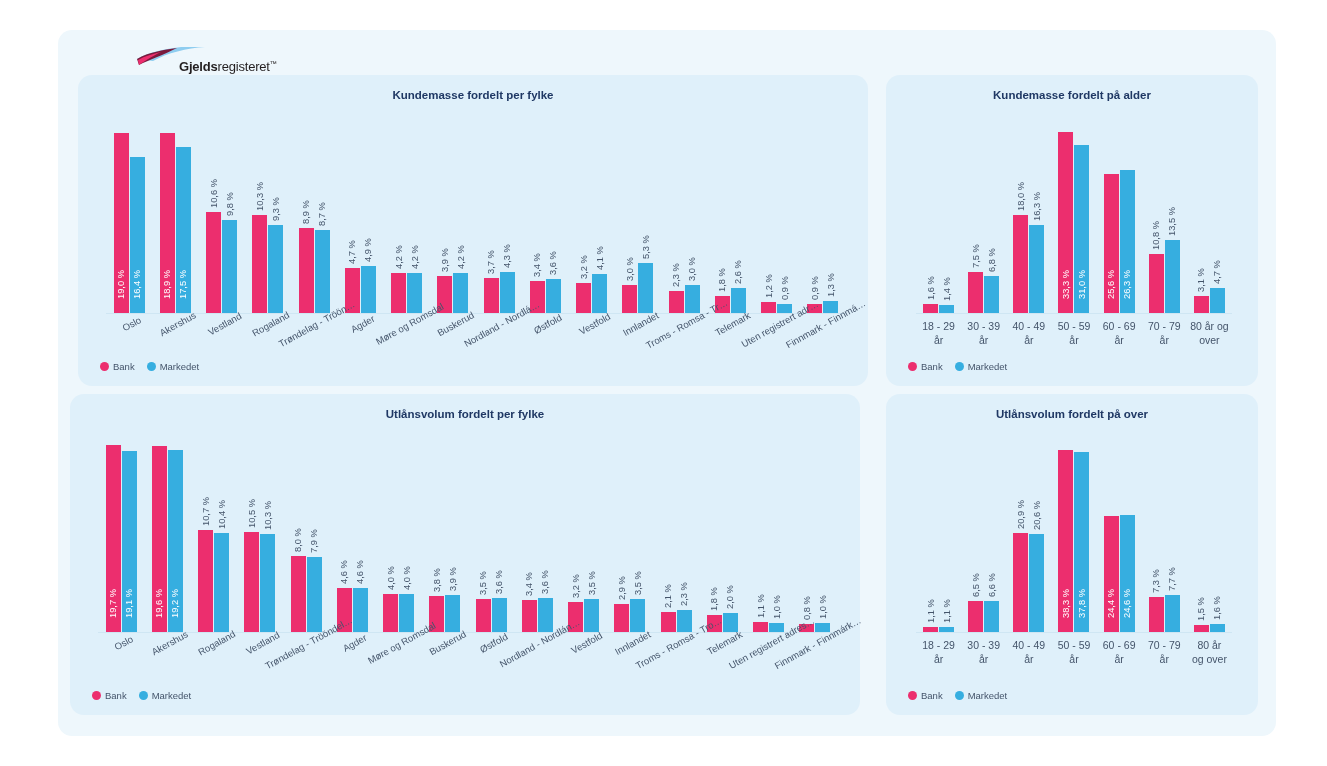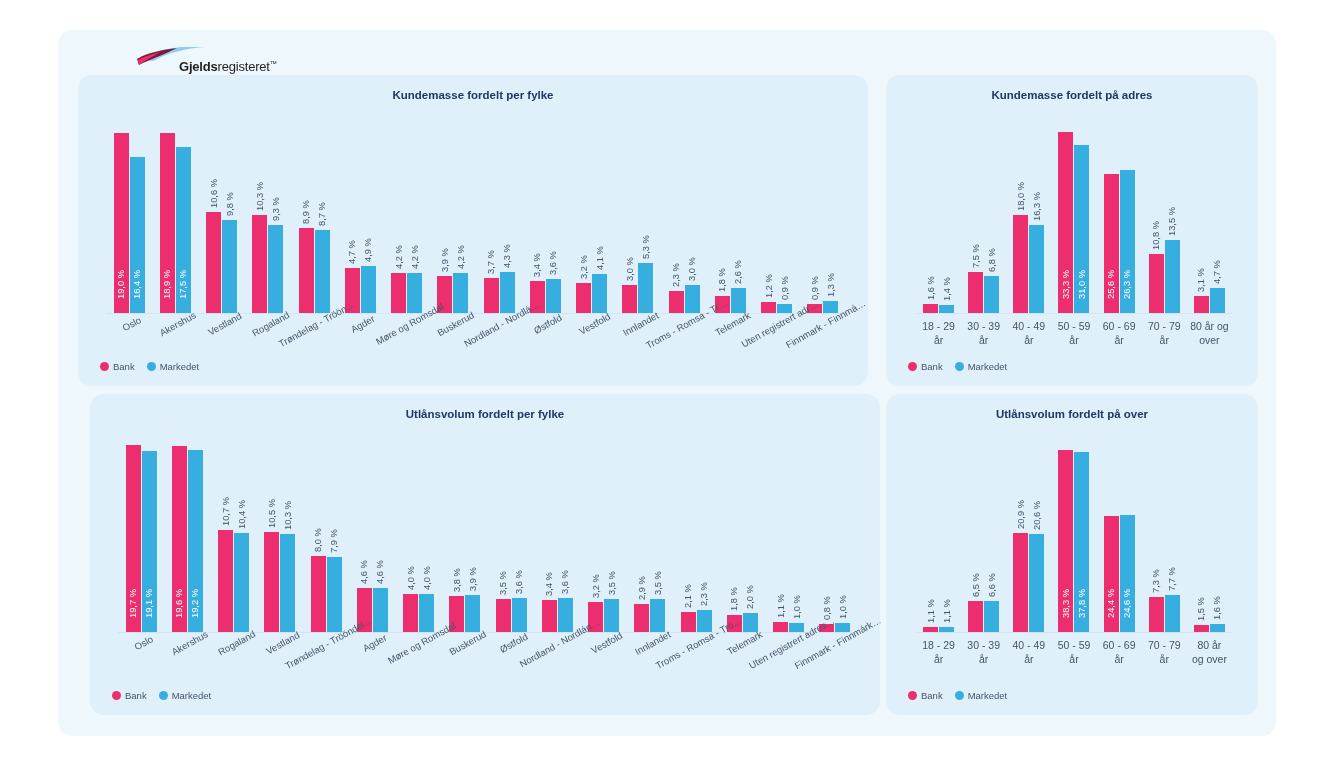--- a/index.html
+++ b/index.html
@@ -24,21 +24,21 @@
   .deck-title {
     position: absolute; left: 0; top: 18px; width: 100%;
     text-align: center; font-size: 13.5px; color: #2b2b2b;
   }
   .page-num { position: absolute; right: 58px; bottom: 22px; font-size: 13px; color: #1f3864; }
 
   
   .panel { position: absolute; background: #dff0fa; border-radius: 14px; }
   #panel-fylke-kunde   { left: 20px;  top: 45px;  width: 790px; height: 311px; }
   #panel-alder-kunde   { left: 828px; top: 45px;  width: 372px; height: 311px; }
-  #panel-fylke-utlan   { left: 32px;  top: 364px; width: 790px; height: 321px; }
+  #panel-fylke-utlan   { left: 12px;  top: 364px; width: 790px; height: 321px; }
   #panel-alder-utlan   { left: 828px; top: 364px; width: 372px; height: 321px; }
   .panel-title {
     position: absolute; left: 0; top: 14px; width: 100%;
     text-align: center; font-size: 11.5px; font-weight: bold; color: #1f3864;
   }
 
   
   .plot { position: absolute; display: flex; align-items: flex-end; }
   .grp { flex: 1 1 0; display: flex; justify-content: center; align-items: flex-end; height: 100%; position: relative; }
   .bar { position: relative; width: 15px; }
@@ -281,21 +281,21 @@
           <span>Bank</span>
         </div>
         <div class="it">
           <span class="dot" style="background: rgb(54, 174, 224);"></span>
           <span>Markedet</span>
         </div>
       </div>
   </div>
 
   <div class="panel" id="panel-alder-kunde">
-    <div class="panel-title">Kundemasse fordelt på adres</div>
+    <div class="panel-title">Kundemasse fordelt på alder</div>
     <div class="plot" id="plot-1" style="left:30px; top:48px; width:316px; height:190px;">
         <div class="grp">
           <div class="bar bank" style="height: 8.68571px;">
             <span class="vlabel outside">1,6 %</span>
           </div>
           <div class="bar mkt" style="height: 7.6px;">
             <span class="vlabel outside">1,4 %</span>
           </div>
         </div>
         <div class="grp">

